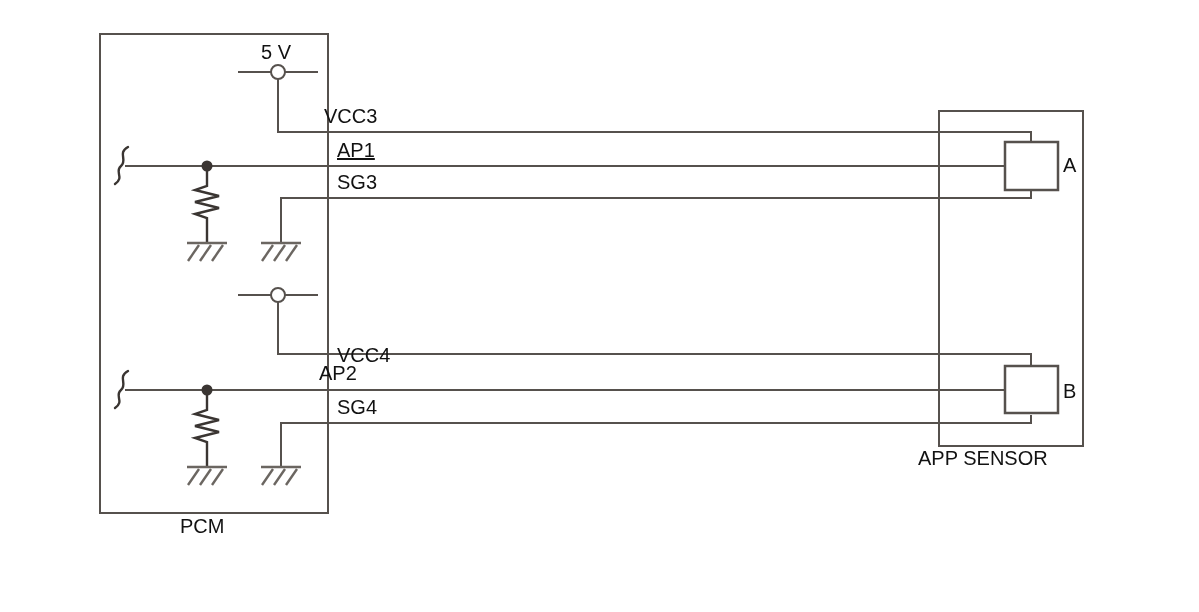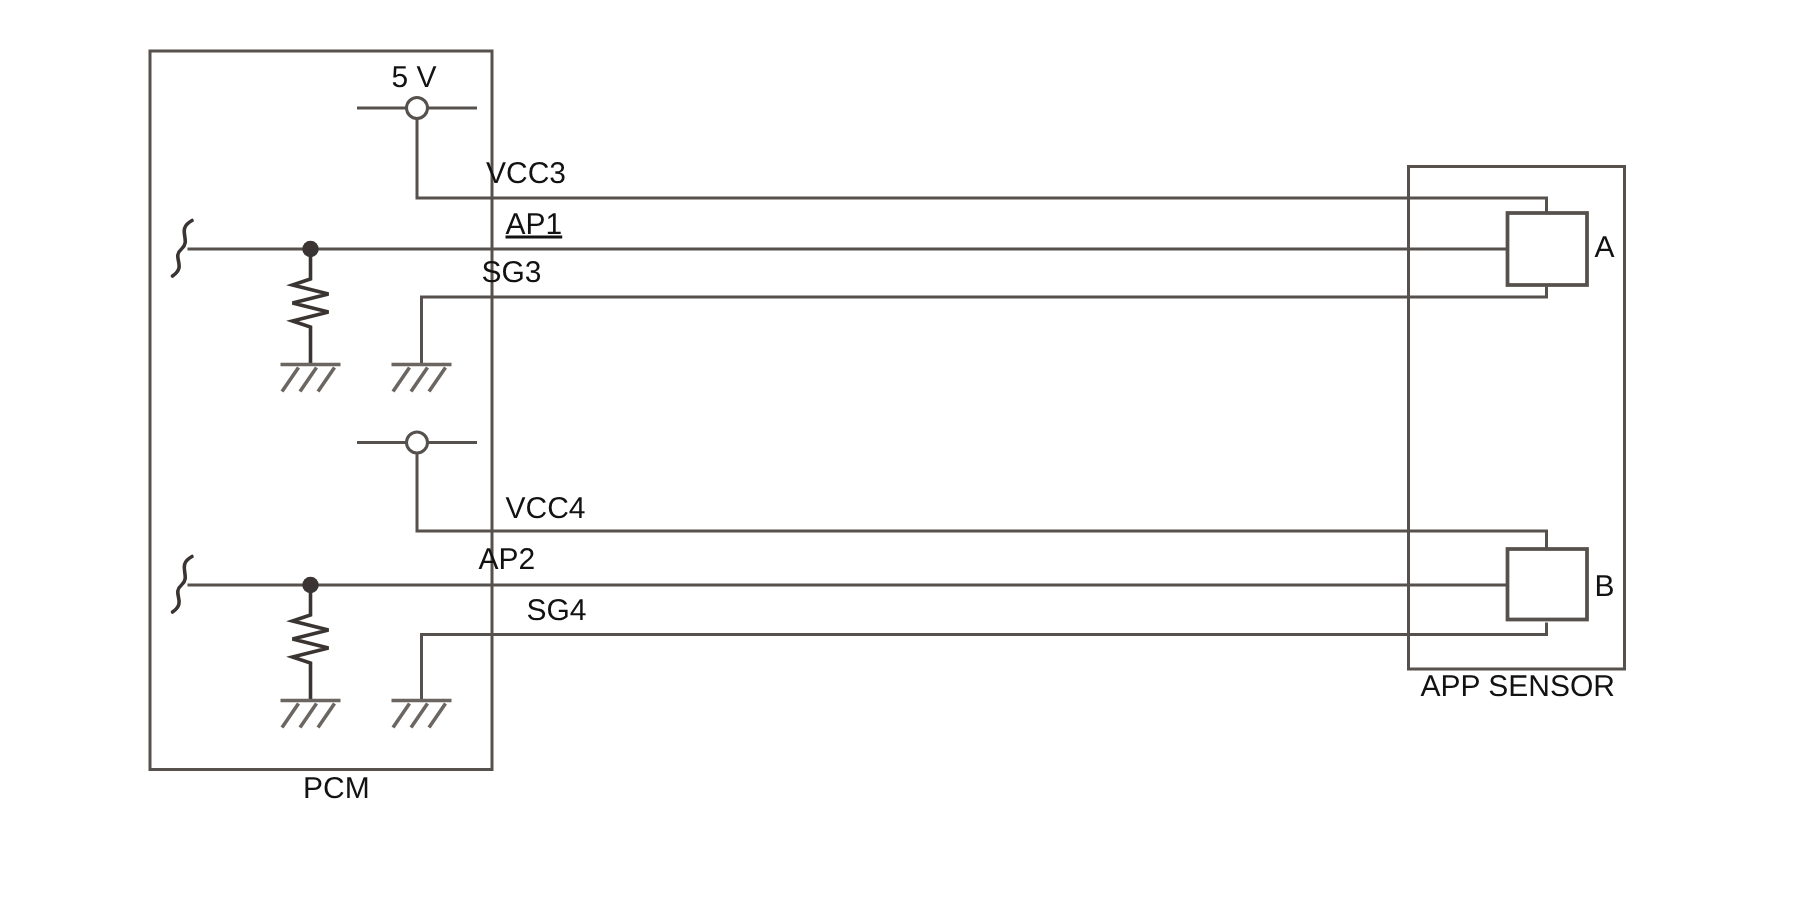--- a/index.html
+++ b/index.html
@@ -138,24 +138,24 @@
     </g>
 
     <rect class="conn" x="1005" y="142" width="53" height="48"></rect>
     <rect class="conn" x="1005" y="366" width="53" height="47"></rect>
   </svg>
 
   <div class="lbl" style="left:261px; top:42px;">5 V</div>
 
   <div class="lbl" style="left:324px; top:106px;">VCC3</div>
   <div class="lbl" style="left:337px; top:140px;text-decoration:underline;">AP1</div>
-  <div class="lbl" style="left:321px; top:172px;text-align:right;">SG3</div>
-  <div class="lbl" style="left:337px; top:329px;">VCC4</div>
+  <div class="lbl" style="left:337px; top:172px;text-align:right;">SG3</div>
+  <div class="lbl" style="left:337px; top:345px;">VCC4</div>
   <div class="lbl" style="left:319px; top:363px;">AP2</div>
-  <div class="lbl" style="left:337px; top:397px;margin-left:14px;">SG4</div>
+  <div class="lbl" style="left:337px; top:397px;">SG4</div>
 
   <div class="lbl" style="left:1063px; top:155px;">A</div>
   <div class="lbl" style="left:1063px; top:381px;">B</div>
 
-  <div class="lbl" style="left:202px; top:516px;">PCM</div>
-  <div class="lbl" style="left:947px; top:448px;text-align:center;">APP SENSOR</div>
+  <div class="lbl" style="left:180px; top:516px;">PCM</div>
+  <div class="lbl" style="left:918px; top:448px;text-align:center;">APP SENSOR</div>
 
 </div>
 
 </body></html>

